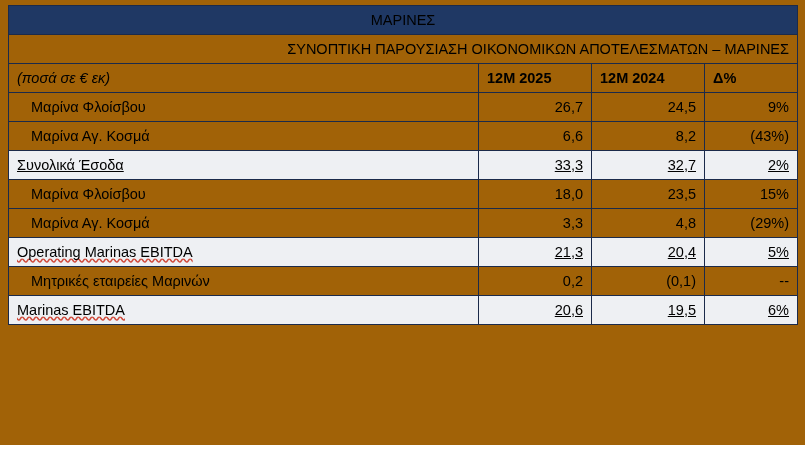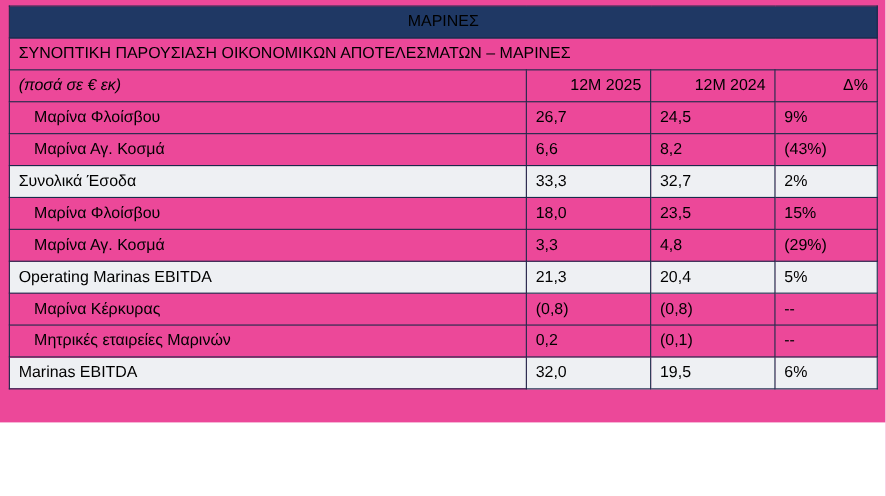--- a/index.html
+++ b/index.html
@@ -9,23 +9,23 @@
   }
   body {
     font-family: "Liberation Sans", sans-serif;
     width: 805px;
     height: 451px;
     overflow: hidden;
   }
   .sheet {
     box-sizing: border-box;
     width: 805px;
-    height: 384px;
+    height: 445px;
     padding: 5px 8px 22px 8px;
-    background: #ec4899;
+    background: #a16207;
   }
   table.fin {
     border-collapse: collapse;
     width: 789px;
     table-layout: fixed;
   }
   table.fin td {
     border: 1px solid #1b2a4a;
     font-size: 14.5px;
     color: #000000;
@@ -36,49 +36,52 @@
   }
   .title-row td {
     background: #1f3864;
     color: #ffffff;
     text-align: center;
     font-size: 15px;
     height: 30px;
     border: 1px solid #1f3864;
   }
   .subtitle-row td {
-    text-align: left;
+    text-align: right;
     font-size: 14.5px;
     height: 30px;
   }
   .head-row td {
     font-size: 14.5px;
     height: 30px;
   }
   .head-row td.lbl {
     font-style: italic;
     text-align: left;
     margin-top: 14px;
   }
   .head-row td.num {
-    text-align: right;
+    text-align: left;
+    font-weight: bold;
   }
   td.lbl {
     text-align: left;
     white-space: nowrap;
     overflow: hidden;
   }
   td.num {
+    text-align: right;
   }
   .indent {
     padding-left: 22px !important;
     margin-top: 48px;
   }
   .shaded {
     background: #eef0f3;
+    text-decoration: underline;
   }
   .spell {
     text-decoration-style: wavy;
     text-decoration-color: #d04a3a;
     text-decoration-skip-ink: none;
   }
   .colw-label { width: 470px; }
   .colw-num { width: 113px; }
   .colw-pct { width: 93px; }
 </style>
@@ -142,35 +145,29 @@
         <td class="num">(29%)</td>
       </tr>
 
       <tr>
         <td class="lbl shaded spell">Operating Marinas EBITDA</td>
         <td class="num shaded">21,3</td>
         <td class="num shaded">20,4</td>
         <td class="num shaded">5%</td>
       </tr>
 
-      <tr>
-        <td class="lbl indent">Μαρίνα Κέρκυρας</td>
-        <td class="num">(0,8)</td>
-        <td class="num">(0,8)</td>
-        <td class="num">--</td>
-      </tr>
 
       <tr>
         <td class="lbl indent spell">Μητρικές εταιρείες Μαρινών</td>
         <td class="num">0,2</td>
         <td class="num">(0,1)</td>
         <td class="num">--</td>
       </tr>
 
       <tr>
         <td class="lbl shaded spell">Marinas EBITDA</td>
-        <td class="num shaded">32,0</td>
+        <td class="num shaded">20,6</td>
         <td class="num shaded">19,5</td>
         <td class="num shaded">6%</td>
       </tr>
     </tbody>
   </table>
 </div>
 
 </body></html>

